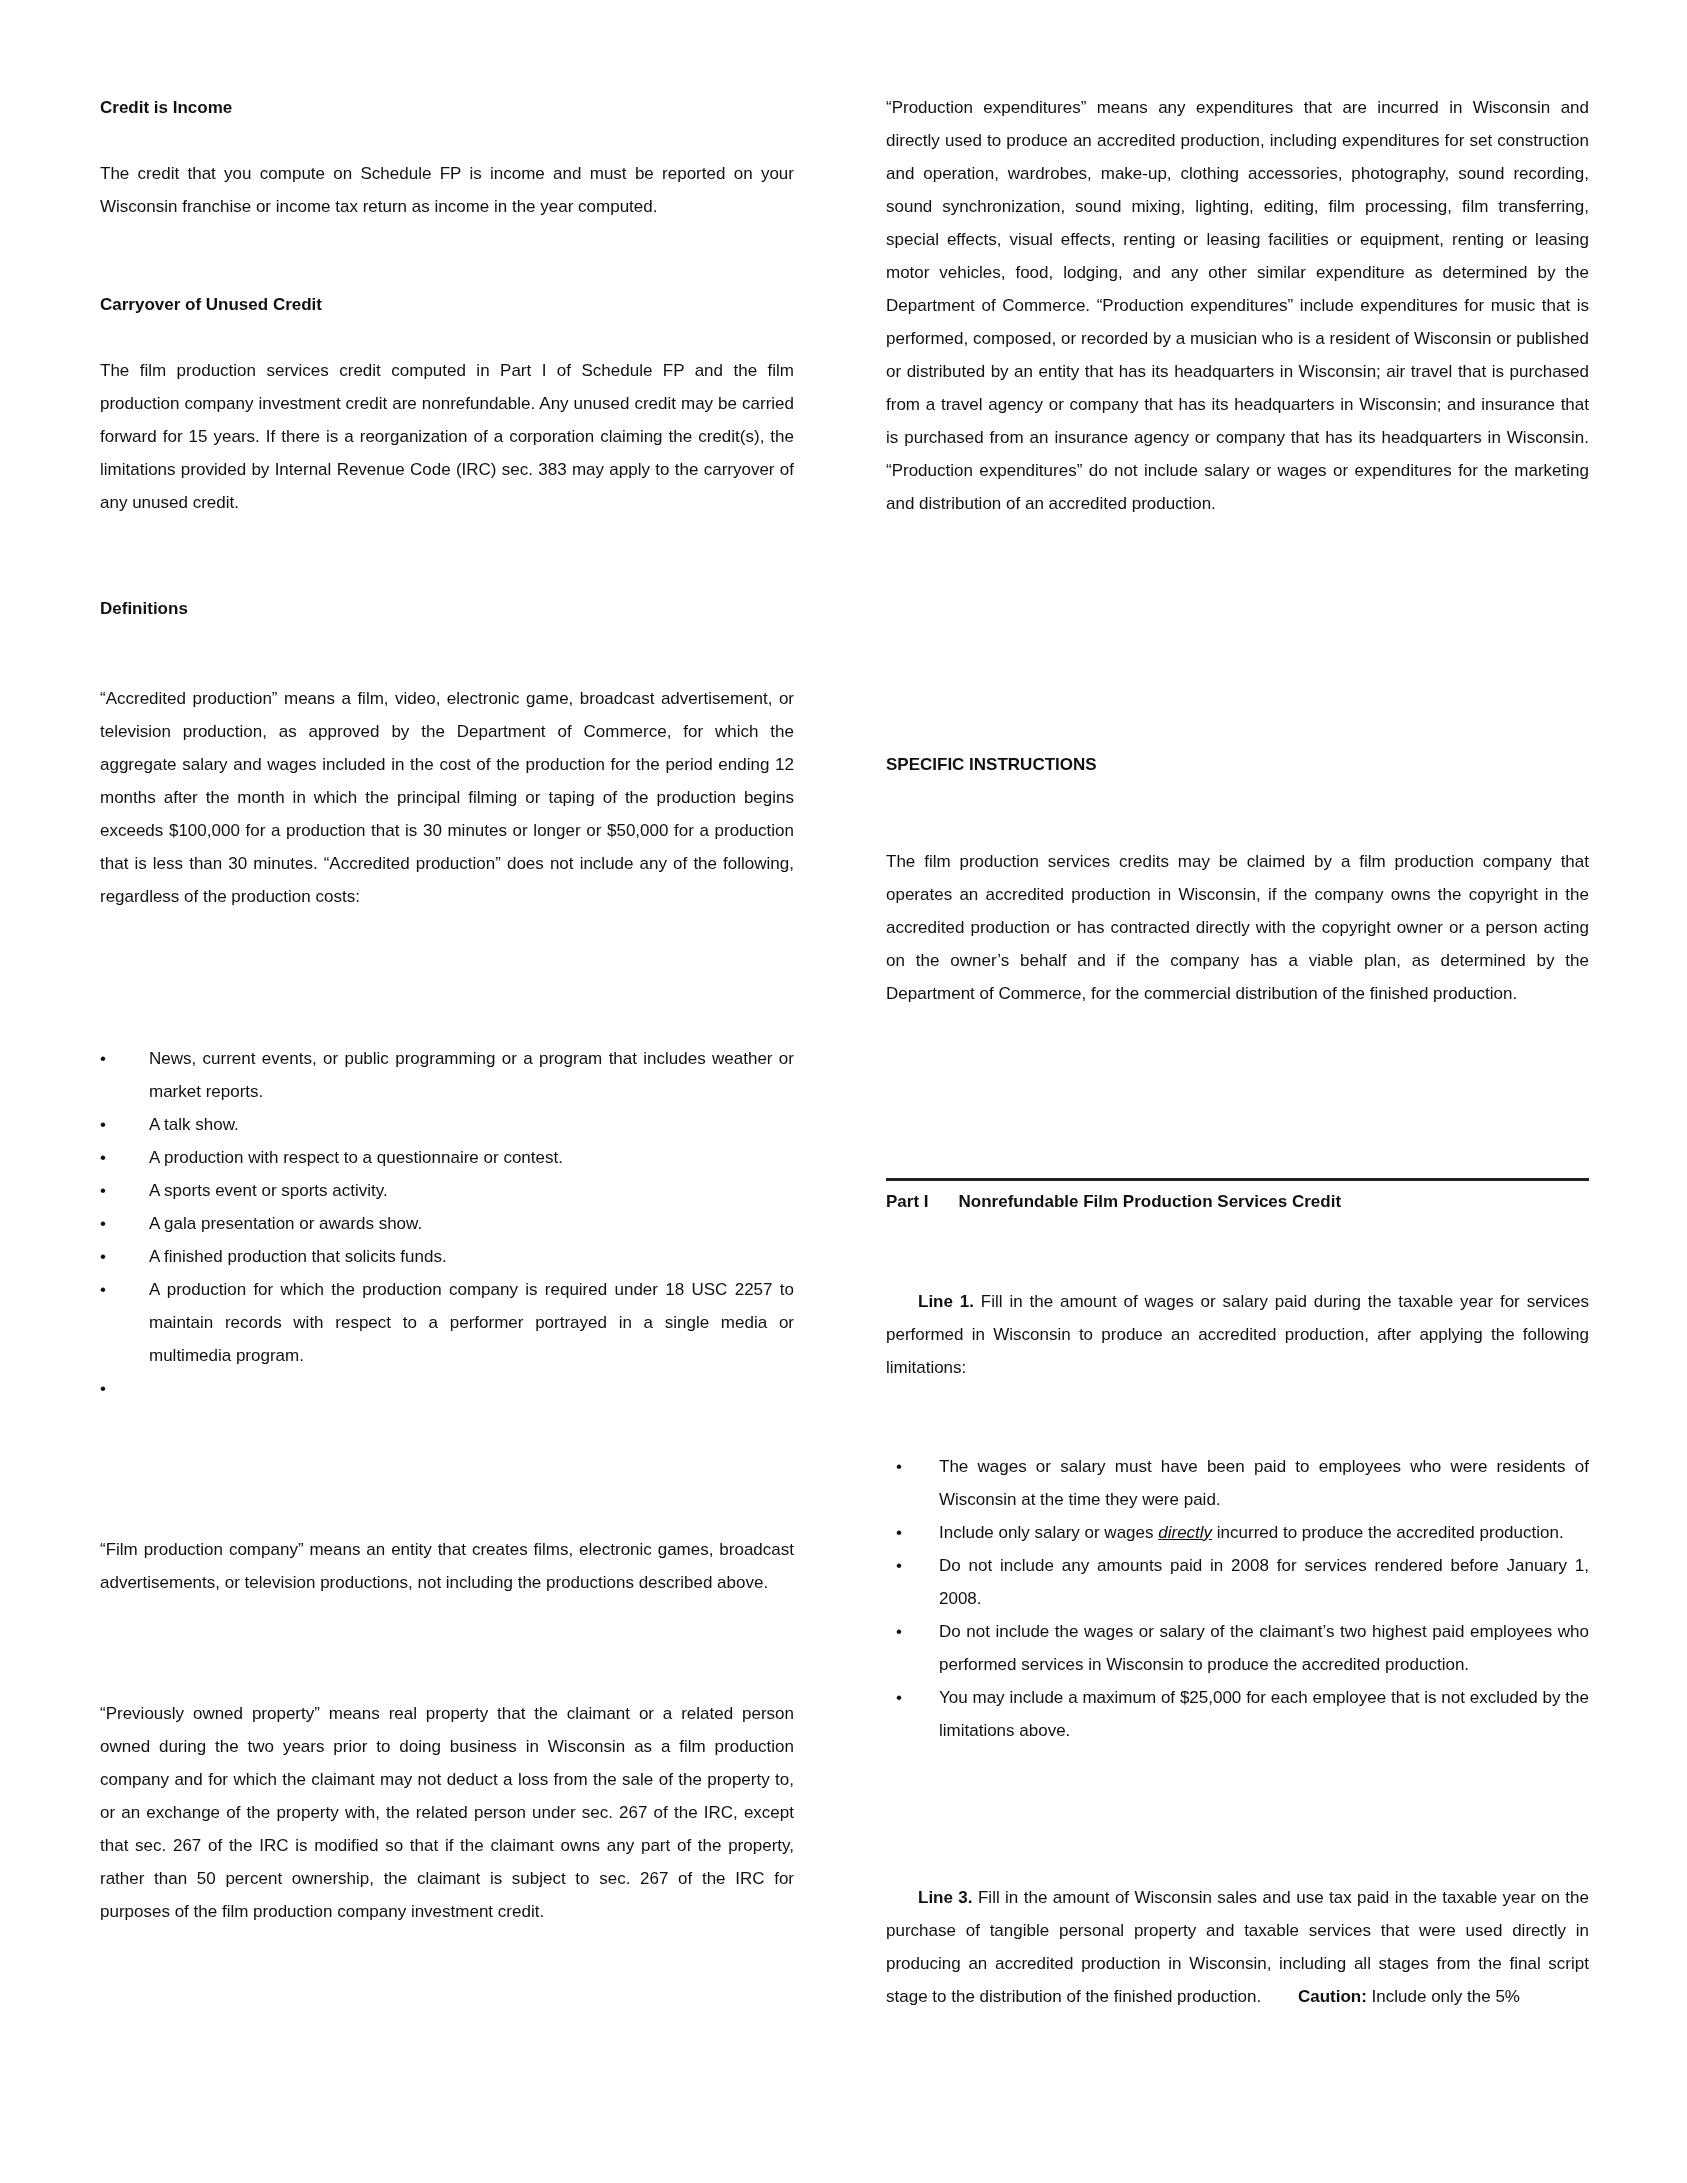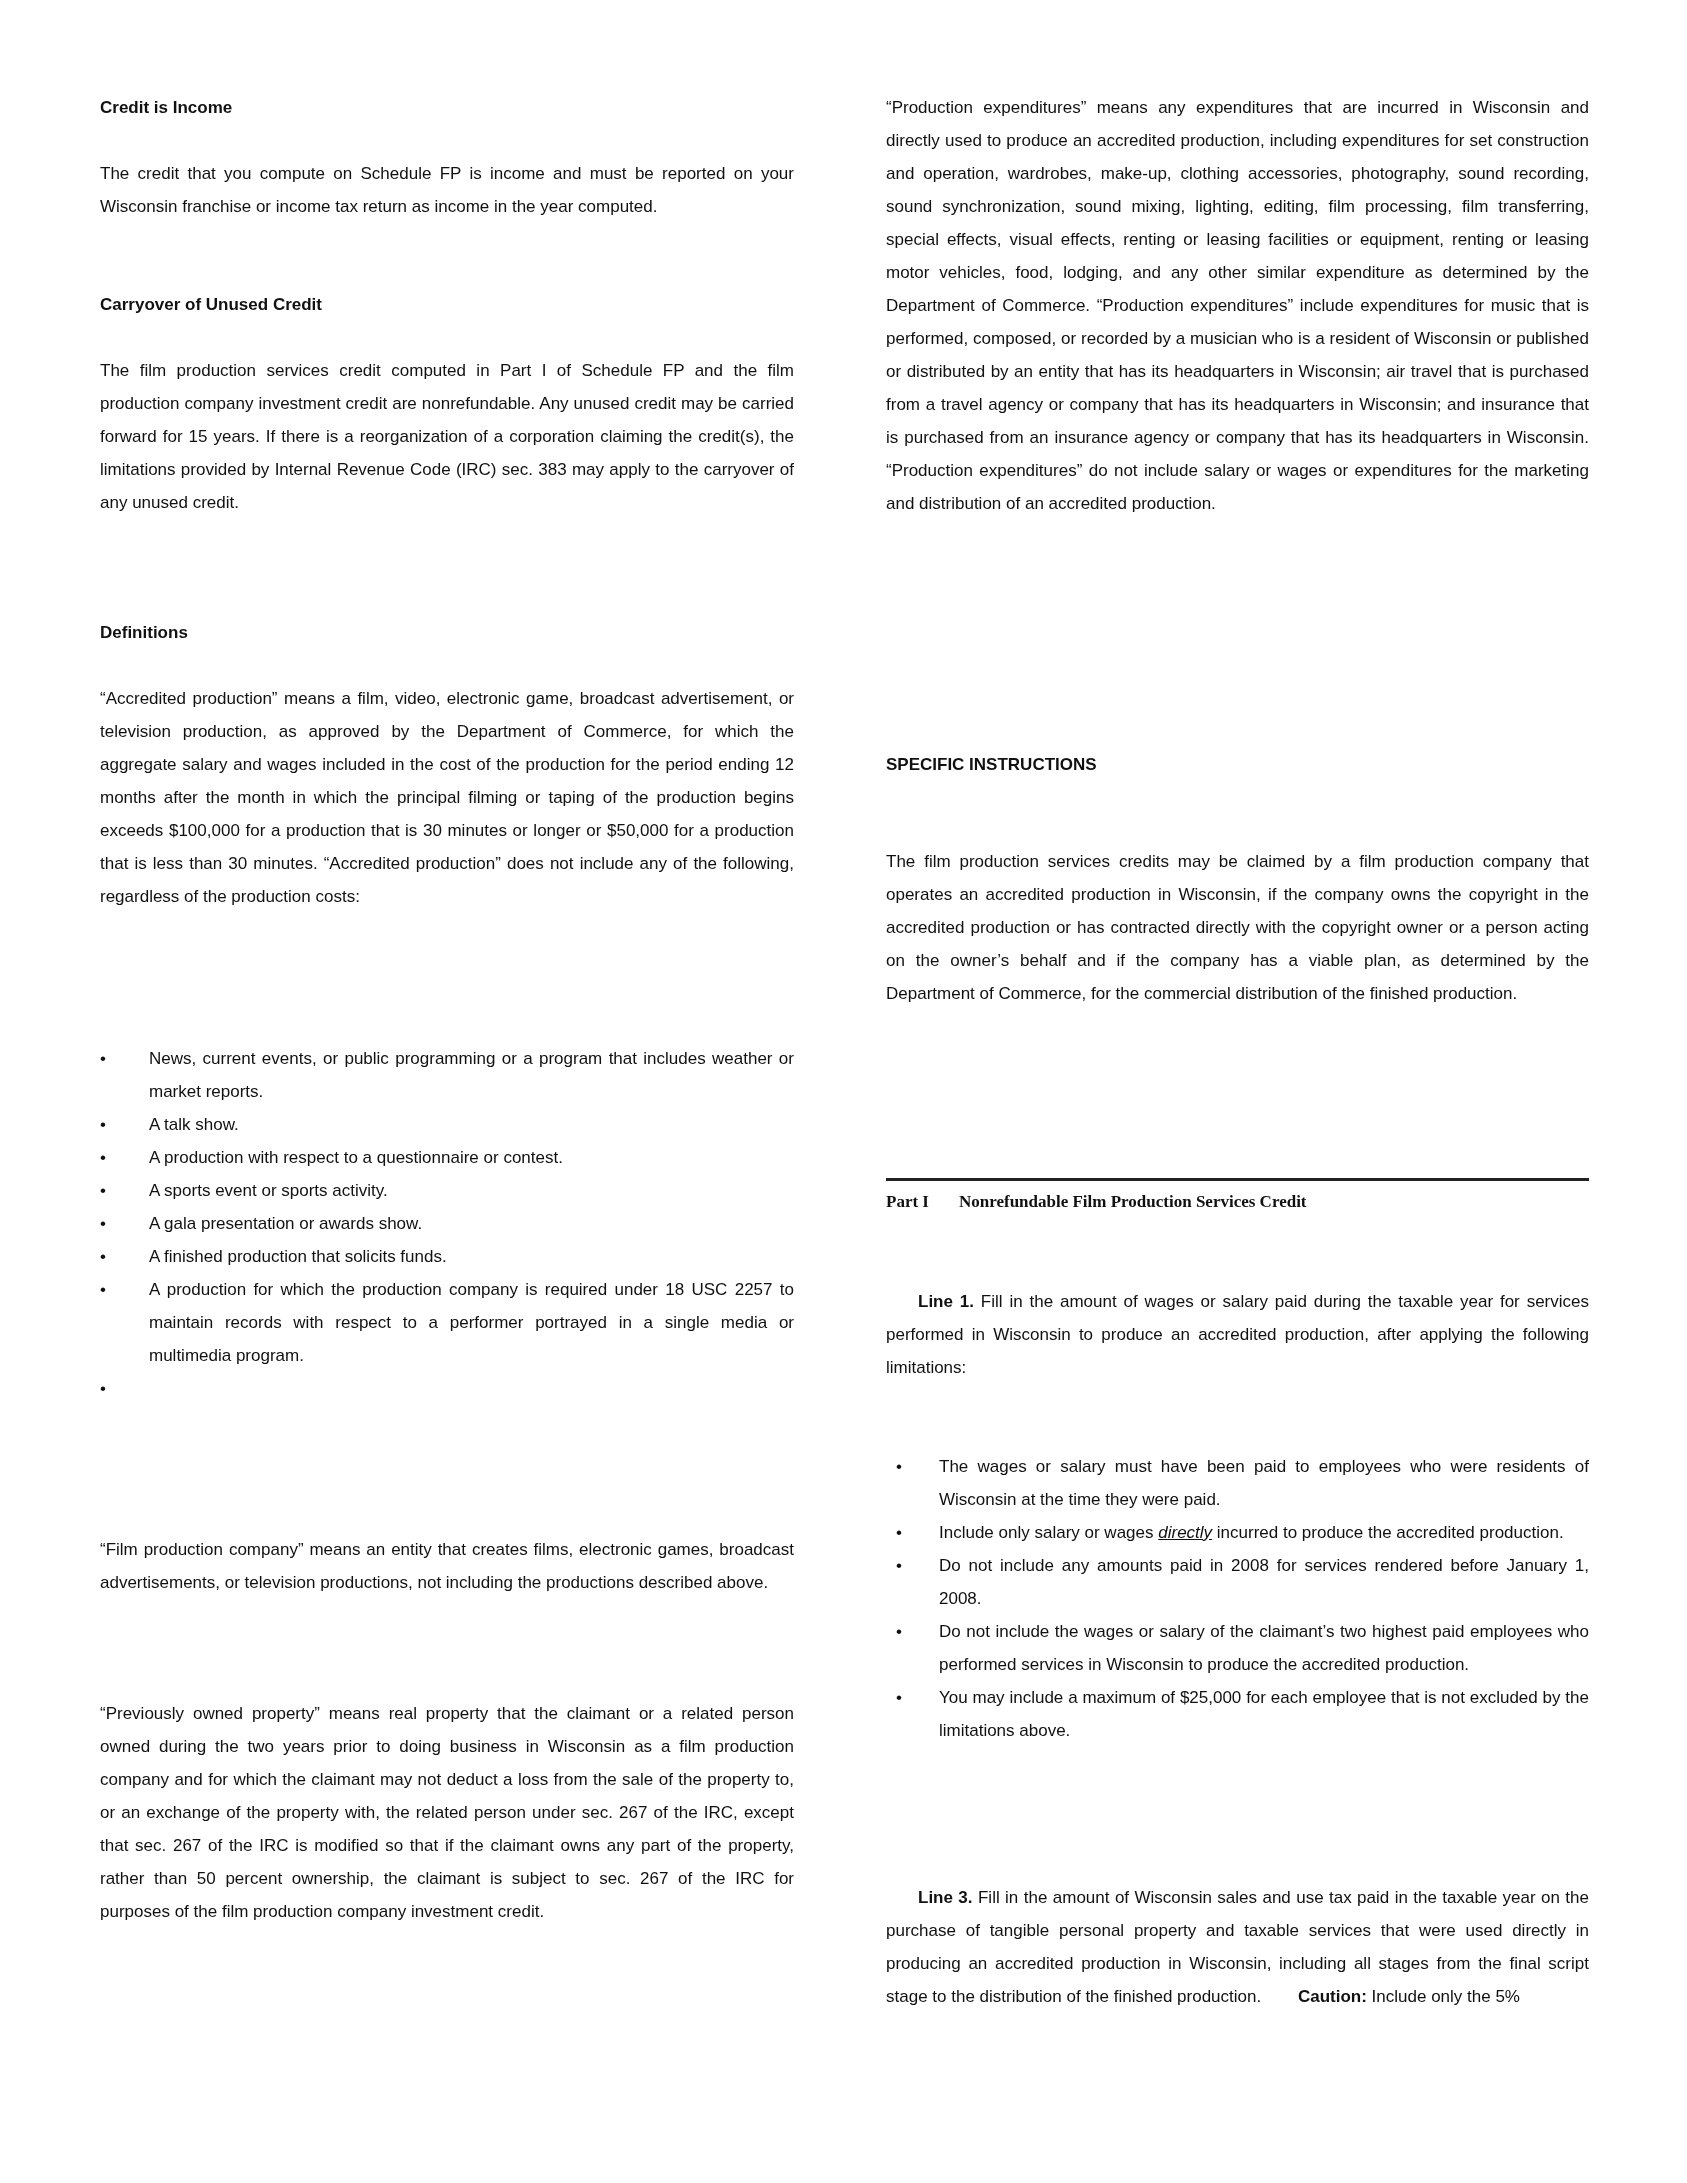--- a/index.html
+++ b/index.html
@@ -23,21 +23,21 @@
 </head>
 <body>
 
 <div class="col left">
   <div class="block h" style="top:91px">Credit is Income</div>
   <div class="block j" style="top:157px">The credit that you compute on Schedule FP is income and must be reported on your Wisconsin franchise or income tax return as income in the year computed.</div>
 
   <div class="block h" style="top:288px">Carryover of Unused Credit</div>
   <div class="block j" style="top:354px">The film production services credit computed in Part I of Schedule FP and the film production company investment credit are nonrefundable. Any unused credit may be carried forward for 15 years. If there is a reorganization of a corporation claiming the credit(s), the limitations provided by Internal Revenue Code (IRC) sec. 383 may apply to the carryover of any unused credit.</div>
 
-  <div class="block h" style="top:616px">Definitions</div>
+  <div class="block h" style="top:592px">Definitions</div>
   <div class="block j" style="top:682px">“Accredited production” means a film, video, electronic game, broadcast advertisement, or television production, as approved by the Department of Commerce, for which the aggregate salary and wages included in the cost of the production for the period ending 12 months after the month in which the principal filming or taping of the production begins exceeds $100,000 for a production that is 30 minutes or longer or $50,000 for a production that is less than 30 minutes. “Accredited production” does not include any of the following, regardless of the production costs:</div>
 
   <ul class="block bullets" style="top:1042px">
     <li><span class="dot">•</span><span>News, current events, or public programming or a program that includes weather or market reports.</span></li>
     <li><span class="dot">•</span><span>A talk show.</span></li>
     <li><span class="dot">•</span><span>A production with respect to a questionnaire or contest.</span></li>
     <li><span class="dot">•</span><span>A sports event or sports activity.</span></li>
     <li><span class="dot">•</span><span>A gala presentation or awards show.</span></li>
     <li><span class="dot">•</span><span>A finished production that solicits funds.</span></li>
     <li><span class="dot">•</span><span>A production for which the production company is required under 18 USC 2257 to maintain records with respect to a performer portrayed in a single media or multimedia program.</span></li>
@@ -50,21 +50,21 @@
 
 <div class="col right">
   <div class="block j" style="top:91px">“Production expenditures” means any expenditures that are incurred in Wisconsin and directly used to produce an accredited production, including expenditures for set construction and operation, wardrobes, make-up, clothing accessories, photography, sound recording, sound synchronization, sound mixing, lighting, editing, film processing, film transferring, special effects, visual effects, renting or leasing facilities or equipment, renting or leasing motor vehicles, food, lodging, and any other similar expenditure as determined by the Department of Commerce. “Production expenditures” include expenditures for music that is performed, composed, or recorded by a musician who is a resident of Wisconsin or published or distributed by an entity that has its headquarters in Wisconsin; air travel that is purchased from a travel agency or company that has its headquarters in Wisconsin; and insurance that is purchased from an insurance agency or company that has its headquarters in Wisconsin. “Production expenditures” do not include salary or wages or expenditures for the marketing and distribution of an accredited production.</div>
 
   <div class="block h" style="top:748px">SPECIFIC INSTRUCTIONS</div>
   <div class="block j" style="top:845px">The film production services credits may be claimed by a film production company that operates an accredited production in Wisconsin, if the company owns the copyright in the accredited production or has contracted directly with the copyright owner or a person acting on the owner’s behalf and if the company has a viable plan, as determined by the Department of Commerce, for the commercial distribution of the finished production.</div>
 
   <div class="rule" style="top:1178px"></div>
 
   <div class="block h" style="top:1185px">
-    <div style="display:flex; justify-content:flex-end;font-family:Liberation Serif, serif;">
+    <div style="display:flex; justify-content:flex-end;">
       <span style="white-space:nowrap; margin-right:30px;">Part I</span>
       <span style="flex:1; text-align:justify; text-align-last:left;">Nonrefundable Film Production Services Credit</span>
     </div>
   </div>
 
   <div class="block j" style="top:1285px">
     <b>Line 1.</b>
     <span>Fill in the amount of wages or salary paid during the taxable year for services performed in Wisconsin to produce an accredited production, after applying the following limitations:</span>
   </div>
 

